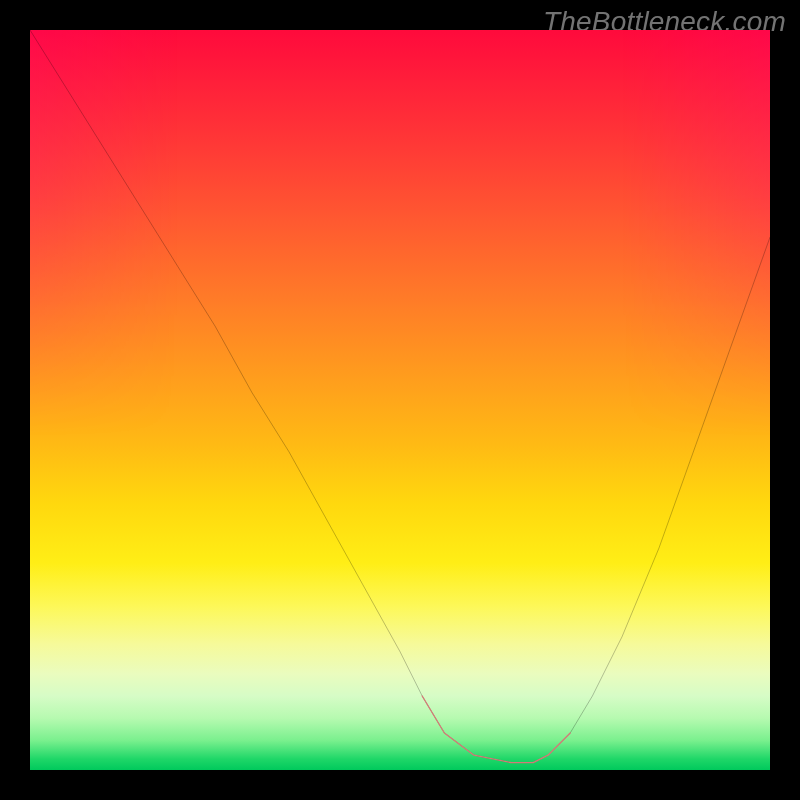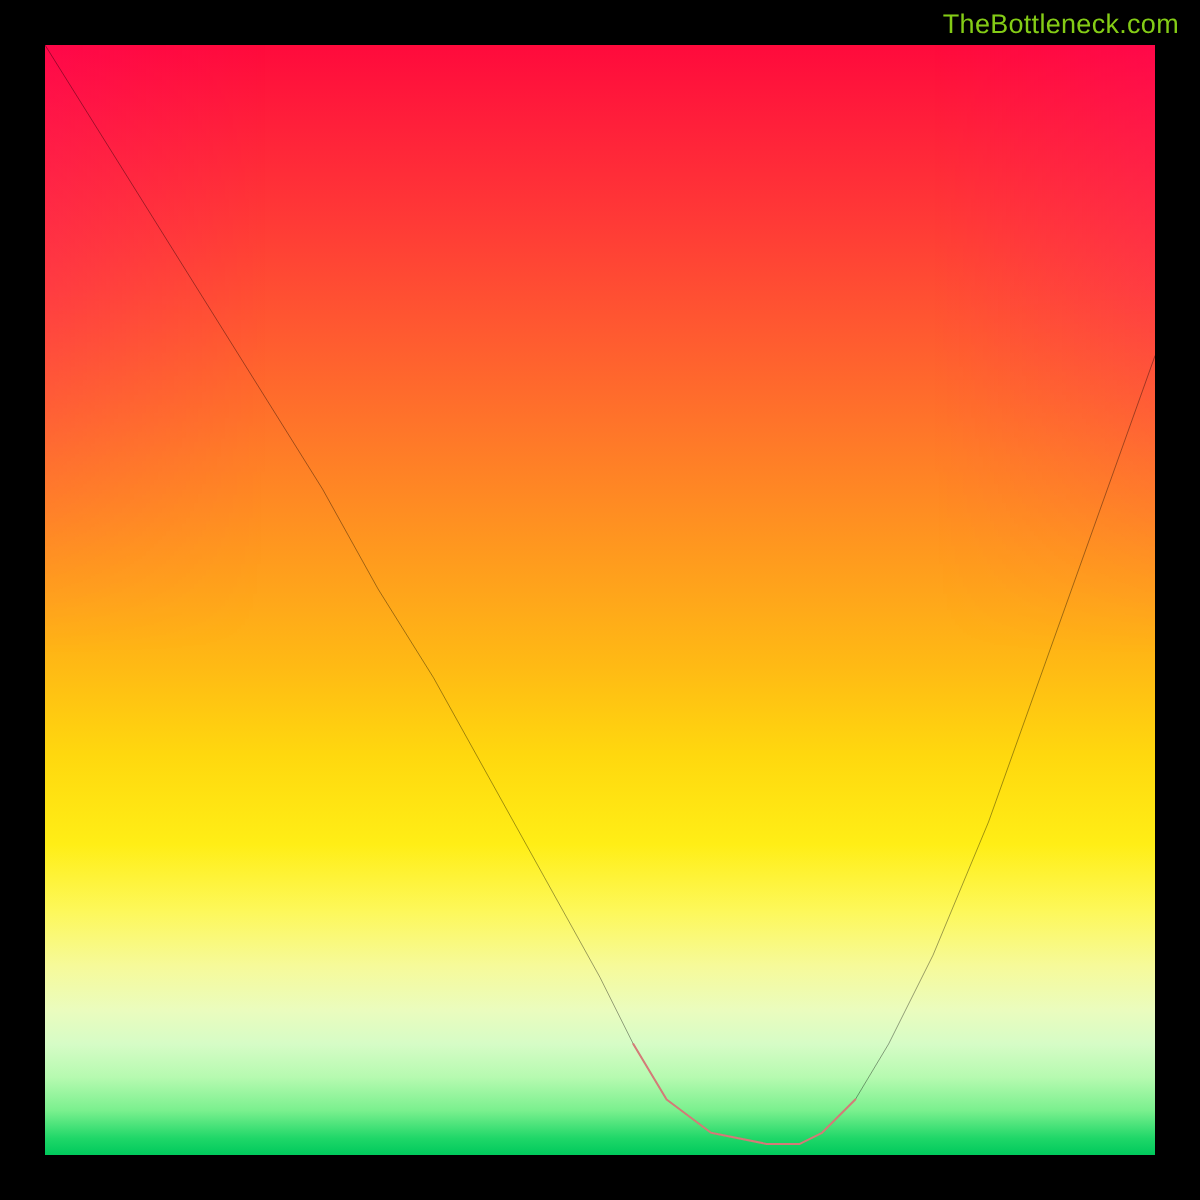--- a/index.html
+++ b/index.html
@@ -69,24 +69,25 @@
   svg.curve {
     position: absolute;
     inset: 0;
     width: 100%;
     height: 100%;
   }
   .watermark {
     position: absolute;
     top: 6px;
     right: 14px;
-    color: #84cc16;
-    font-size: 18px;
+    color: #737373;
+    font-size: 28px;
     letter-spacing: 0.2px;
     user-select: none;
+    font-style: italic;
   }
 </style>
 </head>
 <body>
 
 <div class="stage">
 
   <div class="watermark">TheBottleneck.com</div>
 
   <div class="plot-area">

